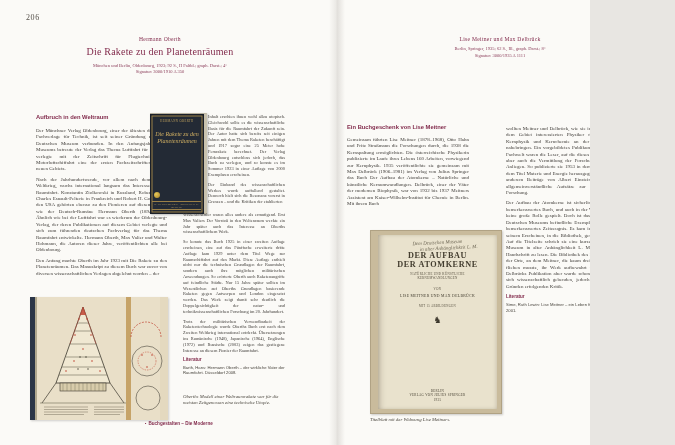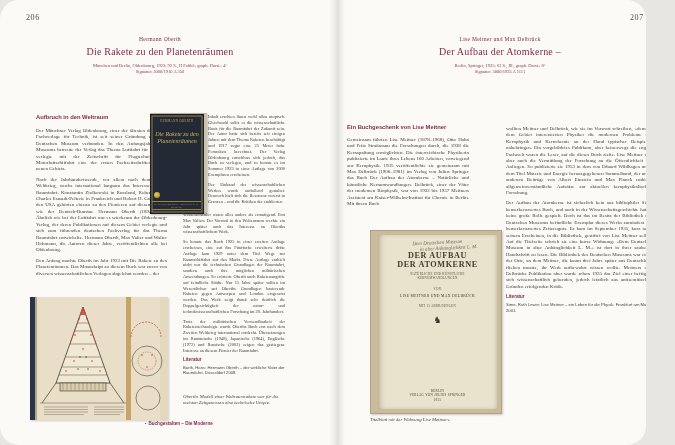--- a/index.html
+++ b/index.html
@@ -1,17 +1,17 @@
 <!DOCTYPE html>
 <html><head>
 <meta charset="utf-8">
 <style>
   html,body{margin:0;padding:0;background:#e8e6e2;}
-  .spread{position:relative;width:646px;height:445px;background:#fbfaf7;overflow:hidden;
-          font-family:"Liberation Serif",serif;color:#3f3c38;border-radius:19px;}
+  .spread{position:relative;width:590px;height:445px;background:#fbfaf7;overflow:hidden;
+          font-family:"Liberation Serif",serif;color:#3f3c38;}
   .abs{position:absolute;}
   .pagenum{font-size:8px;letter-spacing:.6px;color:#55504a;}
   .hdr{text-align:center;color:#822b4c;}
   .hdr-author{font-size:5.6px;letter-spacing:.3px;color:#822b4c;}
   .hdr-title{font-size:10px;letter-spacing:.2px;color:#822b4c;line-height:1.25;}
   .hdr-imprint{font-size:4.5px;color:#8a3b58;line-height:1.5;}
   .sec-head{font-family:"Liberation Sans",sans-serif;font-weight:700;font-size:5.8px;color:#822b4c;}
   .body-md{font-size:5px;line-height:6.4px;text-align:justify;}
   .body-sm{font-size:4.4px;line-height:5.8px;text-align:justify;}
   .body-md p,.body-sm p{margin:0 0 4px 0;}
@@ -136,21 +136,20 @@
 
   <div class="abs footer" style="left:145px;top:421px;">
     <span class="mark">▪</span>
     <span>Buchgestalten – Die Moderne</span>
   </div>
 
   <div class="abs pagenum" style="left:630px;top:13px;">207</div>
 
   <div class="abs hdr" style="left:352px;top:36px;width:296px;">
     <div class="hdr-author">Lise Meitner und Max Delbrück</div>
-    <div class="hdr-title" style="margin-top:4px;">Der Aufbau der Atomkerne –</div>
     <div class="hdr-imprint" style="margin-top:4px;">Berlin, Springer, 1935; 62 S., Ill., graph. Darst.; 8°</div>
     <div class="hdr-imprint">Signatur: 3000/1935 A 1111</div>
   </div>
 
   <div class="abs sec-head" style="left:347px;top:124px;width:122px;">Ein Buchgeschenk von Lise Meitner</div>
 
   <div class="abs body-md" style="left:347px;top:137px;width:122px;height:94px;overflow:hidden;">
     <p>Gemeinsam führten Lise Meitner (1878–1968), Otto Hahn und Fritz Straßmann die Forschungen durch, die 1938 die Kernspaltung ermöglichten. Die österreichische Physikerin publizierte im Laufe ihres Lebens 160 Arbeiten, vorwiegend zur Kernphysik. 1935 veröffentlichte sie gemeinsam mit Max Delbrück (1906–1981) im Verlag von Julius Springer das Buch Der Aufbau der Atomkerne – Natürliche und künstliche Kernumwandlungen. Delbrück, einer der Väter der modernen Biophysik, war von 1932 bis 1937 Meitners Assistent am Kaiser-Wilhelm-Institut für Chemie in Berlin. Mit ihrem Buch</p>
   </div>
 

